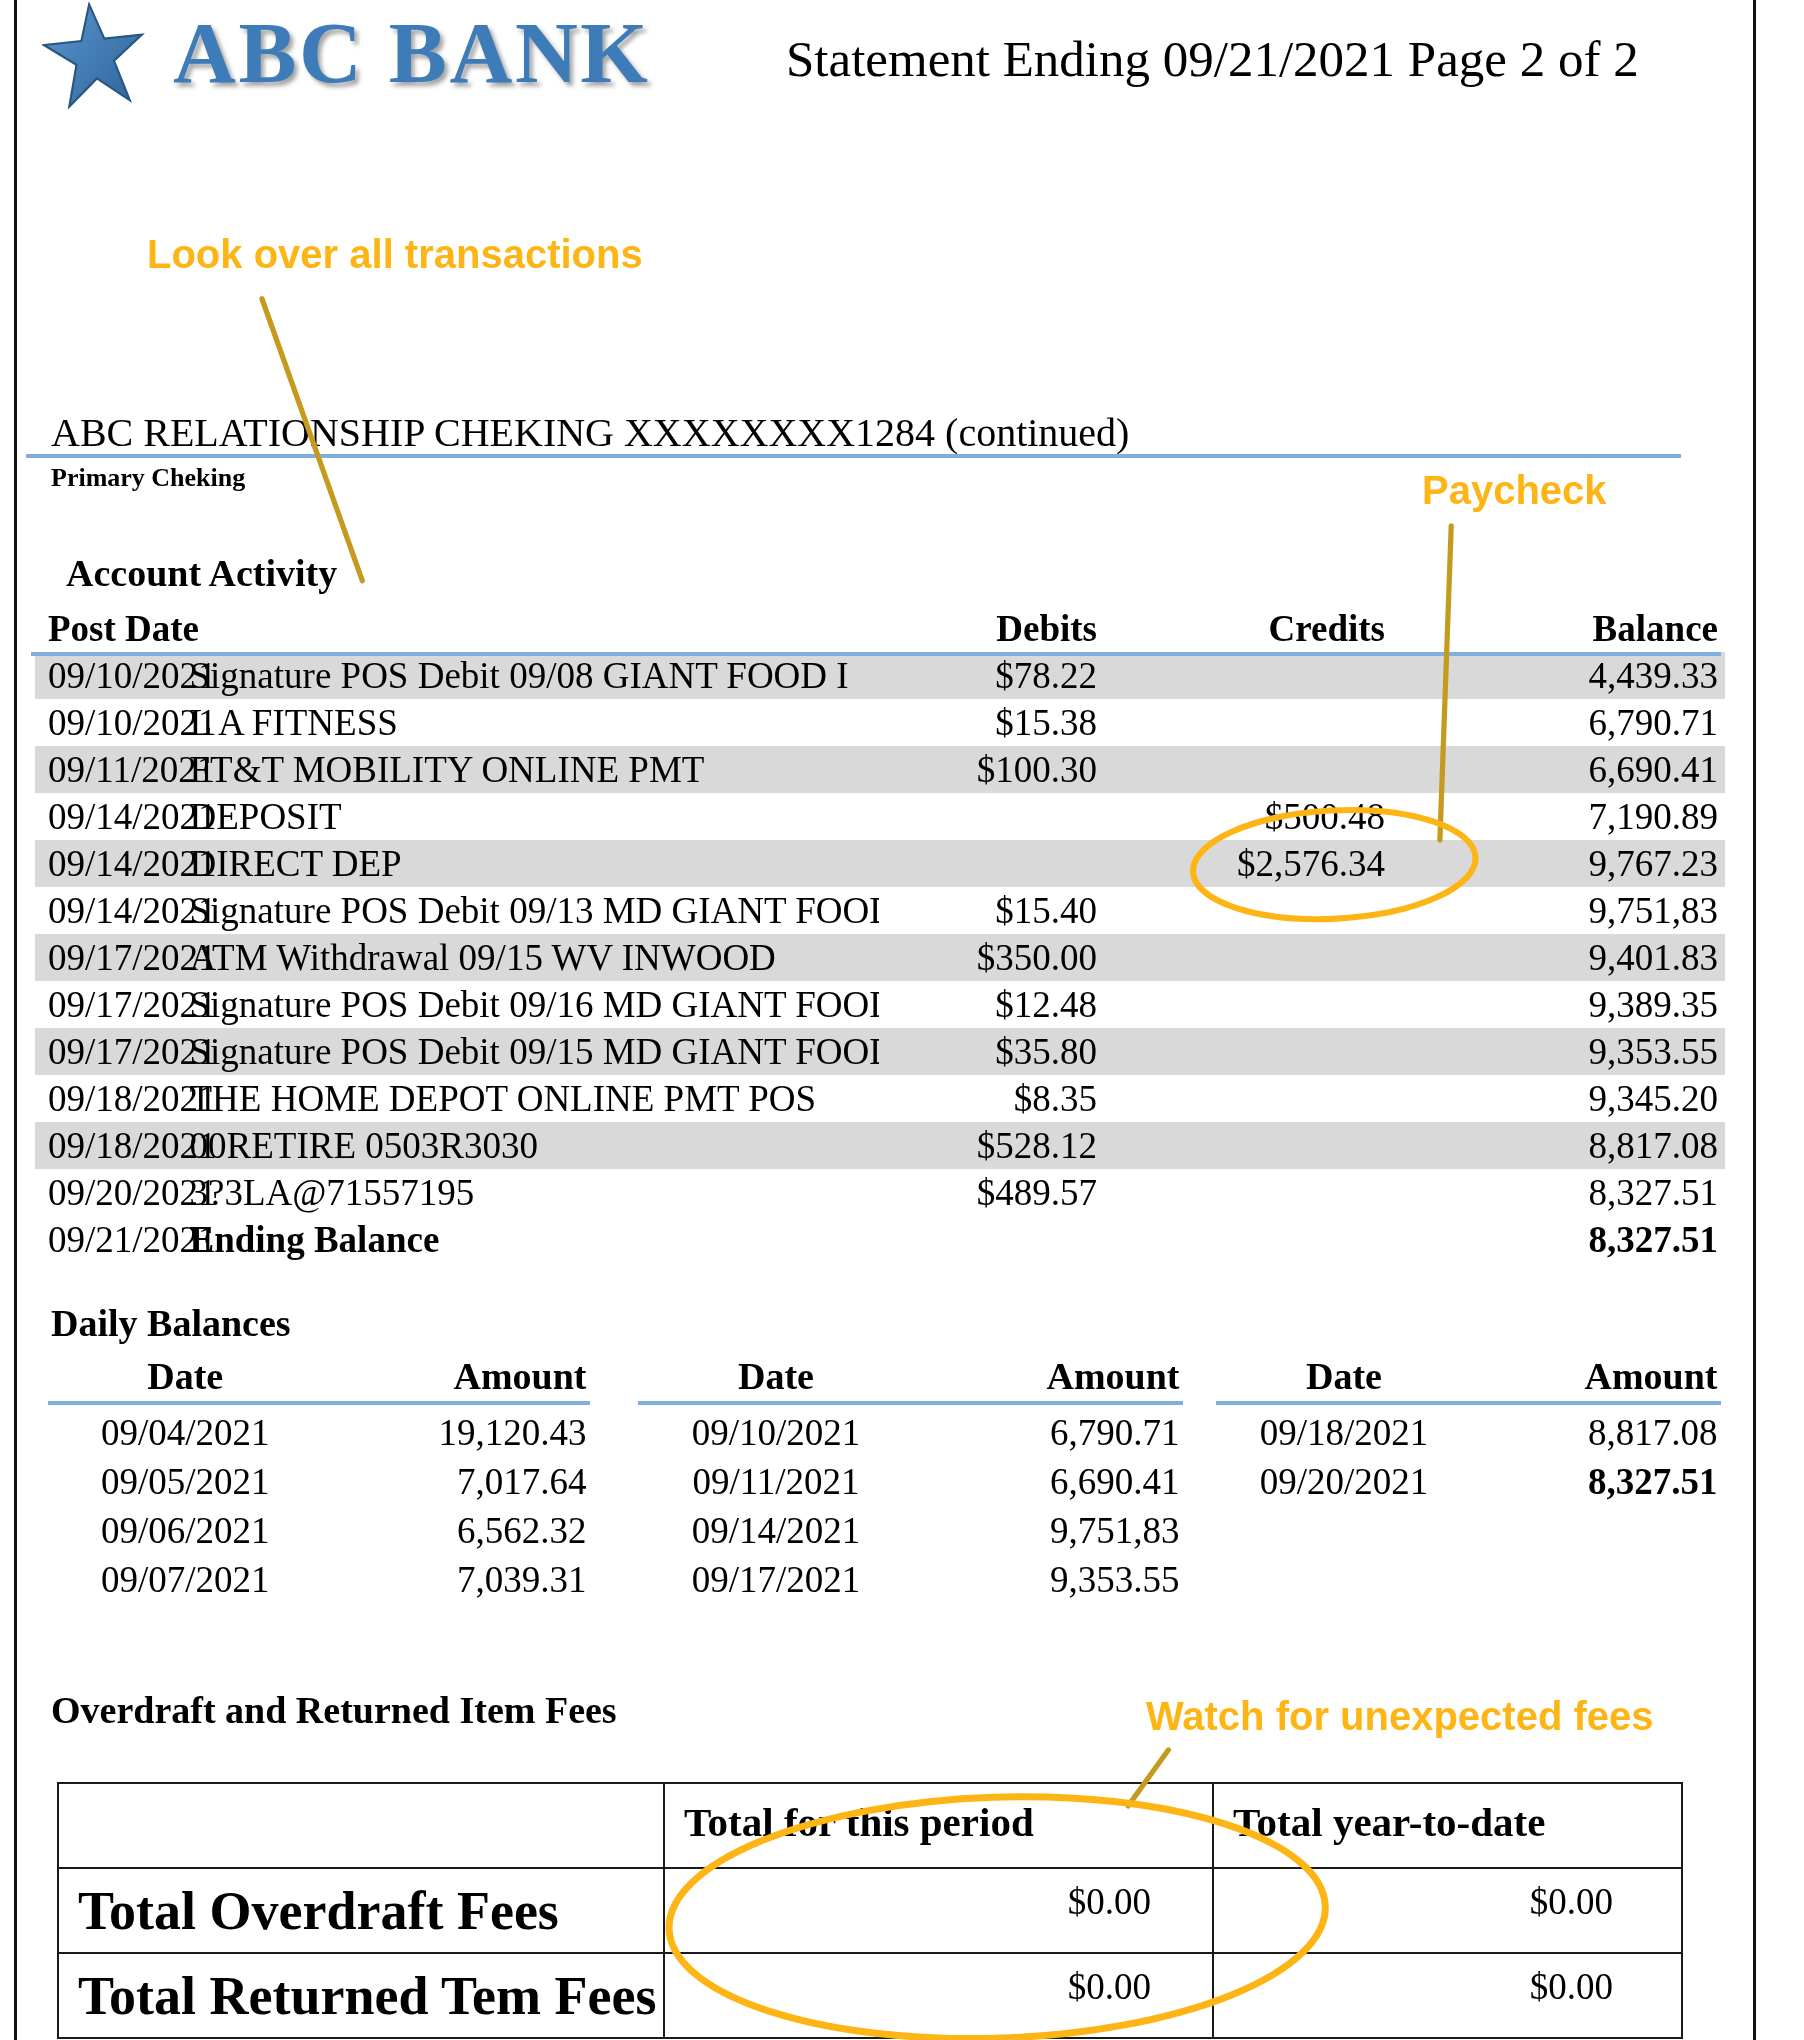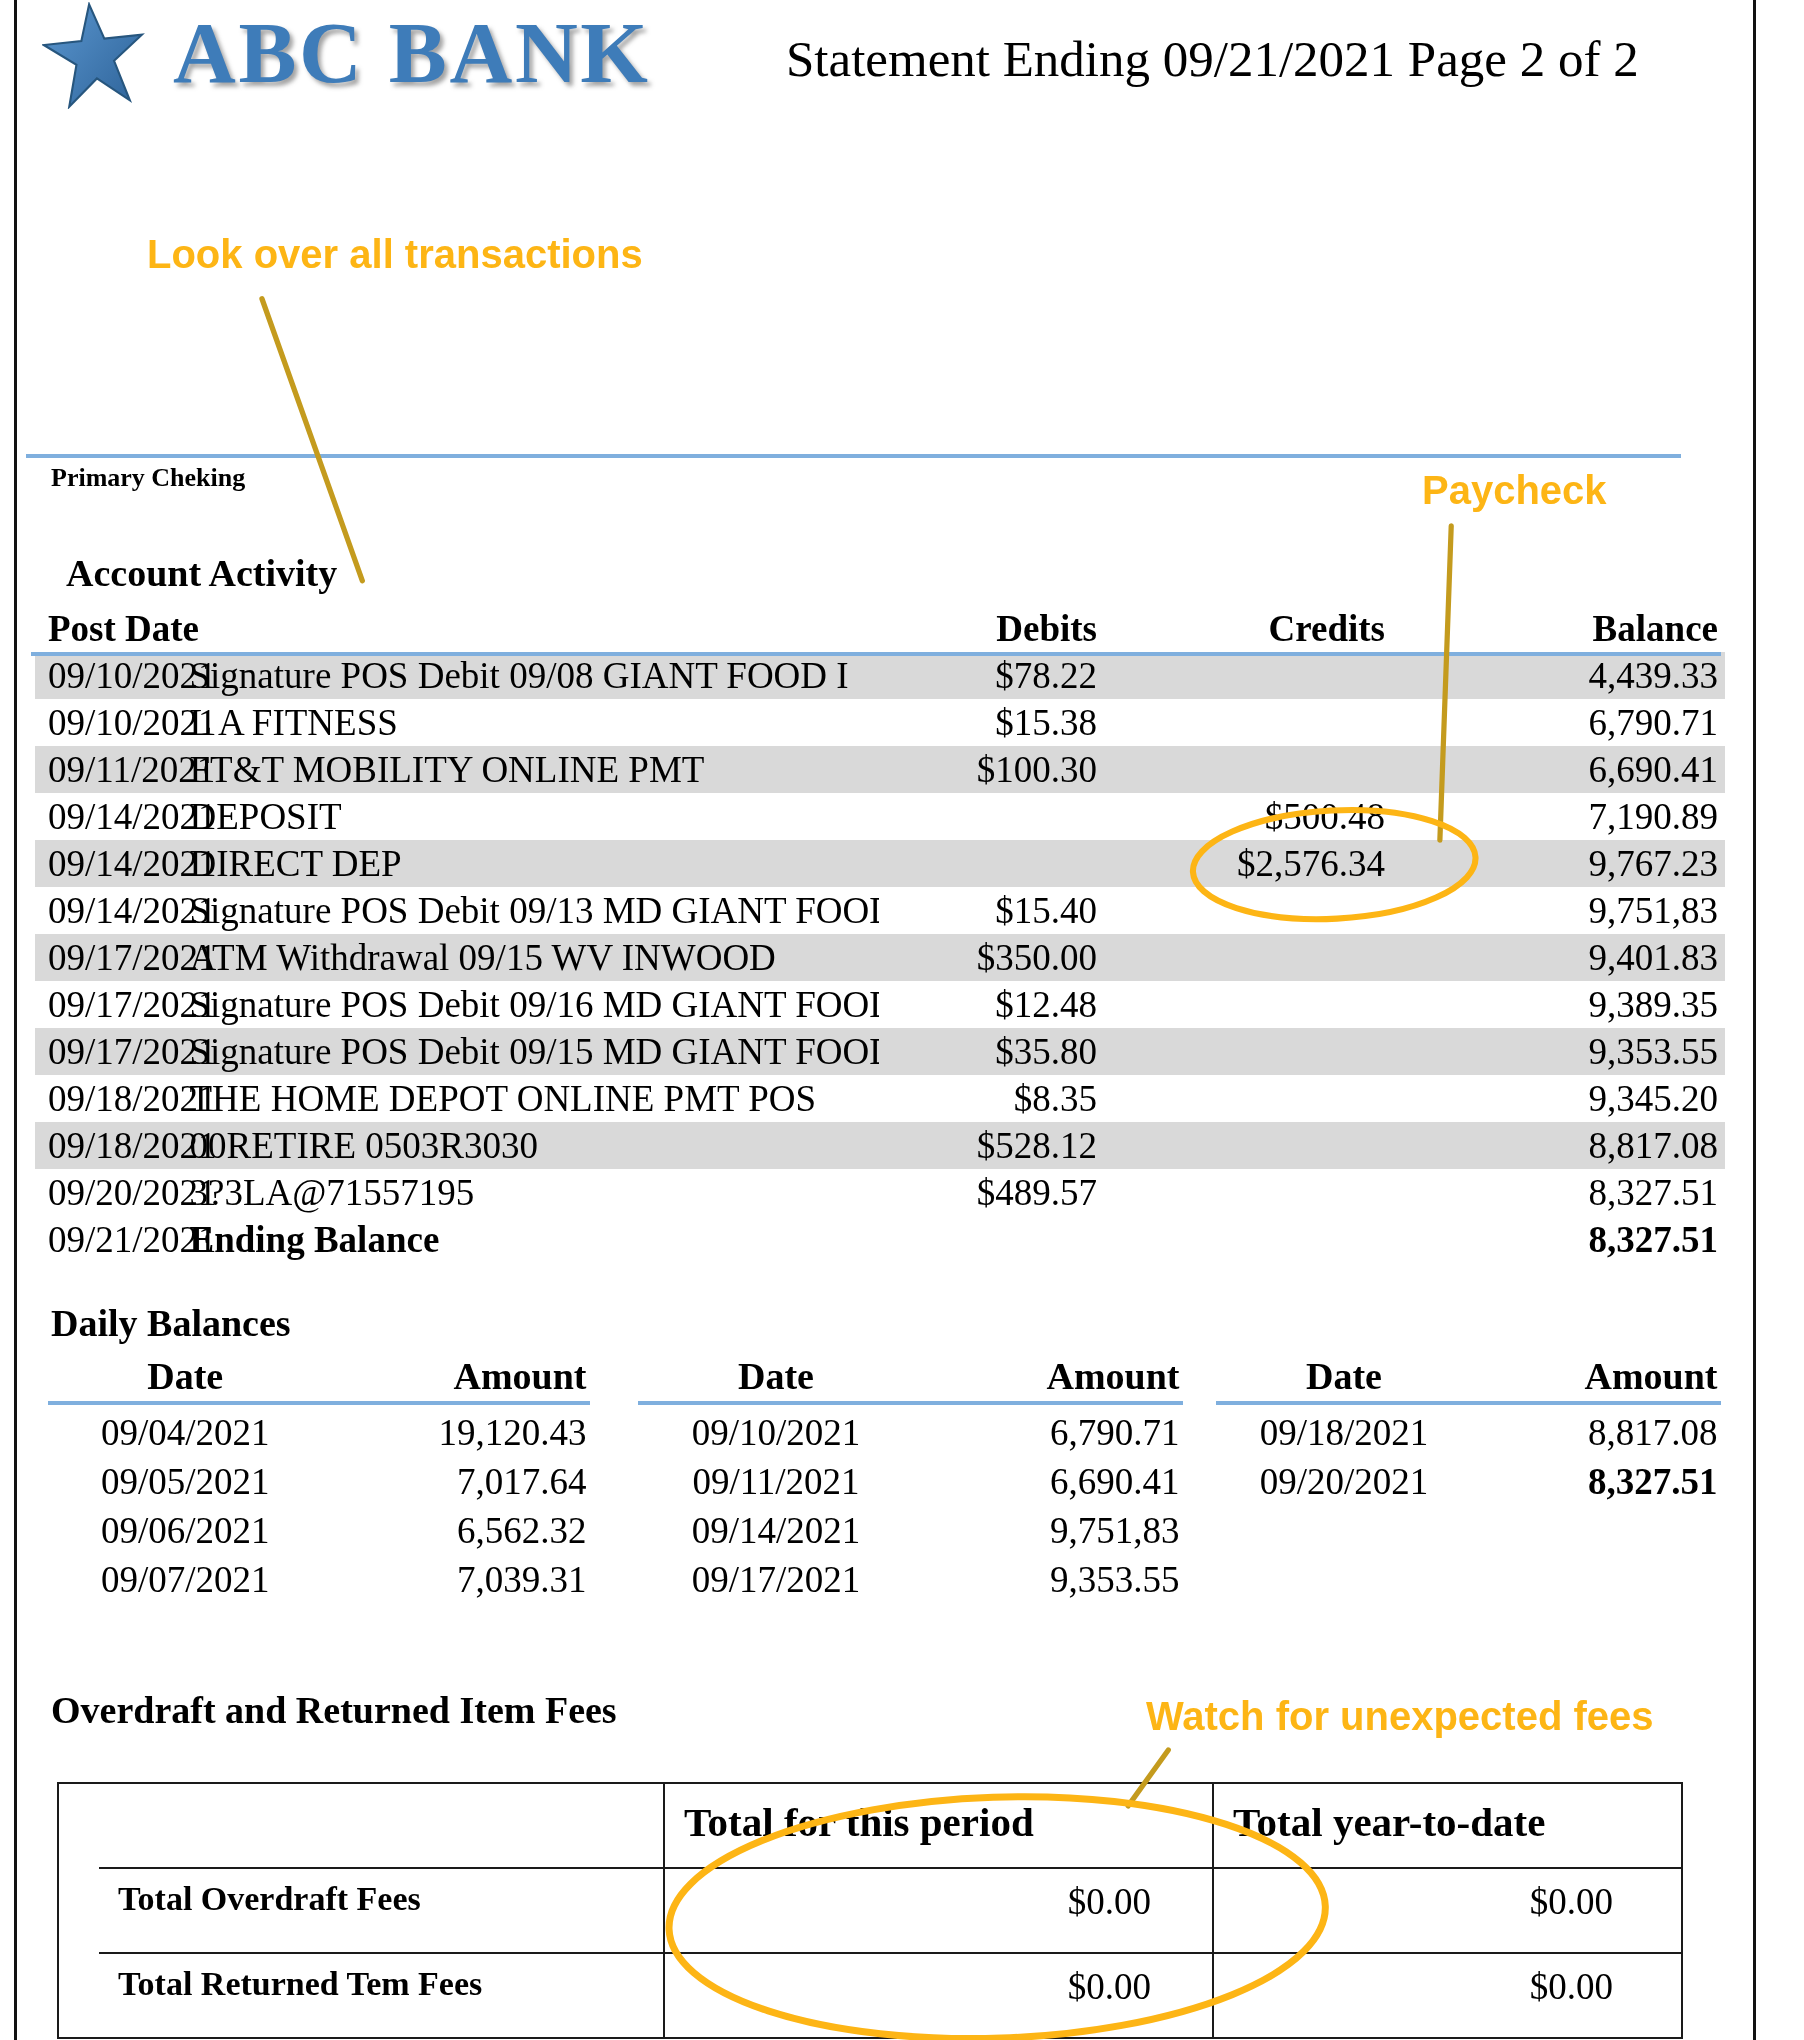--- a/index.html
+++ b/index.html
@@ -72,21 +72,21 @@
   .sec-fees{left:51px;top:1688px;}
   .fees-table{
     position:absolute;left:57px;top:1782px;width:1622px;height:253px;
     border:2.6px solid var(--border-dark);display:grid;
     grid-template-columns:604px 549px 1fr;grid-template-rows:83px 1fr 1fr;
     font-size:37px;
   }
   .fcell{border-left:2.6px solid var(--border-dark);border-top:2.6px solid var(--border-dark);}
   .fcell.first-col{border-left:none;} .fcell.first-row{border-top:none;}
   .fhead{font-weight:bold;font-size:41px;padding:14px 0 0 19px;}
-  .flabel{font-weight:bold;font-size:34px;padding:10.5px 0 0 19px;margin-left:40px;}
+  .flabel{font-weight:bold;font-size:54px;padding:10.5px 0 0 19px;}
   .fval{text-align:right;padding-top:10.5px;}
   .fval.period{padding-right:61px;} .fval.ytd{padding-right:68px;}
 </style>
 </head>
 <body>
 
 <div class="page">
 
   <div class="page-border pb-left"></div>
   <div class="page-border pb-right"></div>
@@ -100,20 +100,21 @@
     </defs>
     <polygon points="50,1 61,35 97,35 68,57 79,96 50,72 21,96 32,57 3,35 39,35" fill="url(#starg)" stroke="#27567e" stroke-width="2" transform="rotate(-6 50 50)"></polygon>
   </svg>
   <div class="bank-name">ABC BANK</div>
   <div class="stmt-title">Statement Ending 09/21/2021 Page 2 of 2</div>
 
   <div class="note note-transactions">Look over all transactions</div>
   <div class="note note-paycheck">Paycheck</div>
   <div class="note note-fees">Watch for unexpected fees</div>
 
+  <div class="acct-title">ABC RELATIONSHIP CHEKING XXXXXXXX1284 (continued)</div>
   <div class="rule rule-acct"></div>
   <div class="acct-sub">Primary Cheking</div>
 
   <div class="sec-title sec-activity">Account Activity</div>
   <div class="activity">
     <div class="arow head">
       <div class="c-date">Post Date</div>
       <div class="c-description"></div>
       <div class="c-debit">Debits</div>
       <div class="c-credit">Credits</div>

